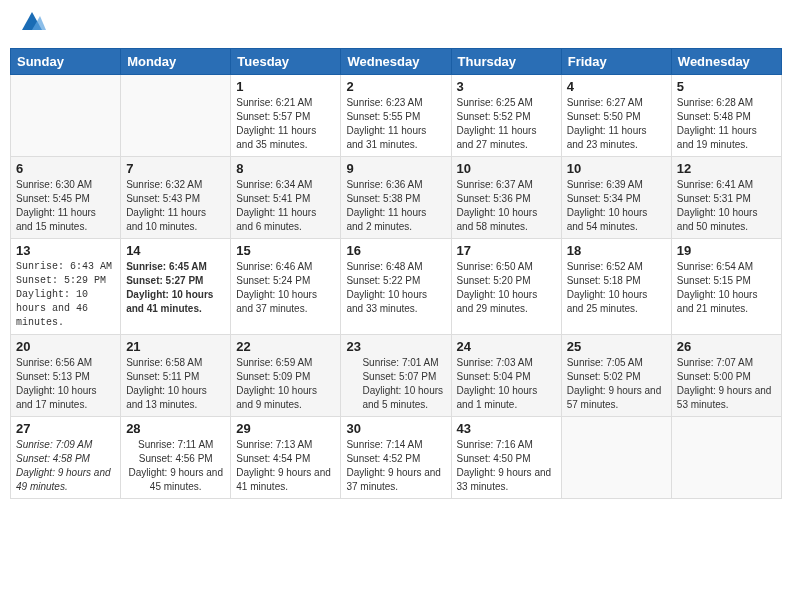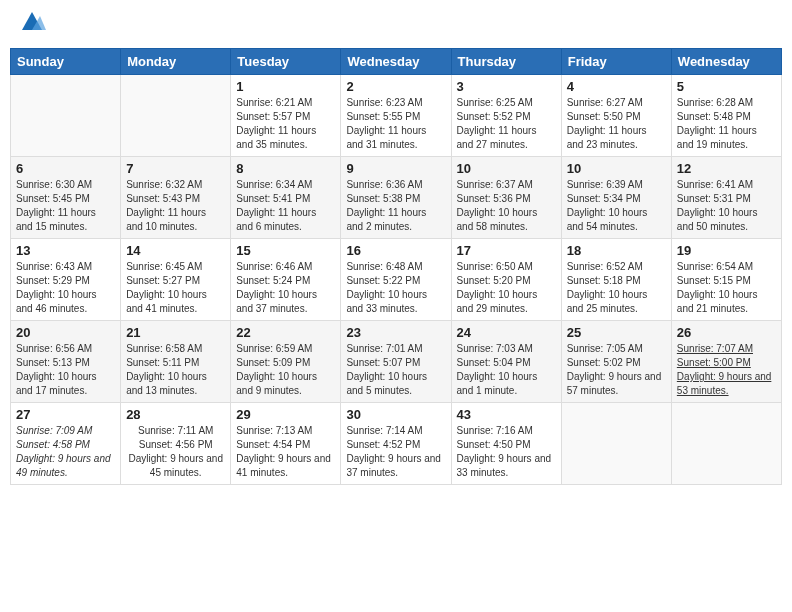--- a/index.html
+++ b/index.html
@@ -197,27 +197,27 @@
           <td>
             <span class="day-num">12</span>
             <div class="day-info" style="white-space: pre-line;">Sunrise: 6:41 AM
 Sunset: 5:31 PM
 Daylight: 10 hours and 50 minutes.</div>
           </td>
         </tr>
         <tr>
           <td>
             <span class="day-num">13</span>
-            <div class="day-info" style="white-space: pre-line;">Sunrise: 6:43 AM
+            <div class="day-info" style="white-space: pre-line; font-family: Liberation Mono, monospace;">Sunrise: 6:43 AM
 Sunset: 5:29 PM
 Daylight: 10 hours and 46 minutes.</div>
           </td>
           <td>
             <span class="day-num">14</span>
-            <div class="day-info" style="white-space: pre-line;">Sunrise: 6:45 AM
+            <div class="day-info" style="white-space: pre-line; font-weight: bold;">Sunrise: 6:45 AM
 Sunset: 5:27 PM
 Daylight: 10 hours and 41 minutes.</div>
           </td>
           <td>
             <span class="day-num">15</span>
             <div class="day-info" style="white-space: pre-line;">Sunrise: 6:46 AM
 Sunset: 5:24 PM
 Daylight: 10 hours and 37 minutes.</div>
           </td>
           <td>
@@ -259,39 +259,39 @@
 Daylight: 10 hours and 13 minutes.</div>
           </td>
           <td>
             <span class="day-num">22</span>
             <div class="day-info" style="white-space: pre-line;">Sunrise: 6:59 AM
 Sunset: 5:09 PM
 Daylight: 10 hours and 9 minutes.</div>
           </td>
           <td>
             <span class="day-num">23</span>
-            <div class="day-info" style="white-space: pre-line;">Sunrise: 7:01 AM
+            <div class="day-info" style="white-space: pre-line; margin-left: 16px;">Sunrise: 7:01 AM
 Sunset: 5:07 PM
 Daylight: 10 hours and 5 minutes.</div>
           </td>
           <td>
             <span class="day-num">24</span>
             <div class="day-info" style="white-space: pre-line;">Sunrise: 7:03 AM
 Sunset: 5:04 PM
 Daylight: 10 hours and 1 minute.</div>
           </td>
           <td>
             <span class="day-num">25</span>
             <div class="day-info" style="white-space: pre-line;">Sunrise: 7:05 AM
 Sunset: 5:02 PM
 Daylight: 9 hours and 57 minutes.</div>
           </td>
           <td>
             <span class="day-num">26</span>
-            <div class="day-info" style="white-space: pre-line; text-decoration: underline;">Sunrise: 7:07 AM
+            <div class="day-info" style="white-space: pre-line;">Sunrise: 7:07 AM
 Sunset: 5:00 PM
 Daylight: 9 hours and 53 minutes.</div>
           </td>
         </tr>
         <tr>
           <td>
             <span class="day-num">27</span>
             <div class="day-info" style="white-space: pre-line; font-style: italic;">Sunrise: 7:09 AM
 Sunset: 4:58 PM
 Daylight: 9 hours and 49 minutes.</div>

